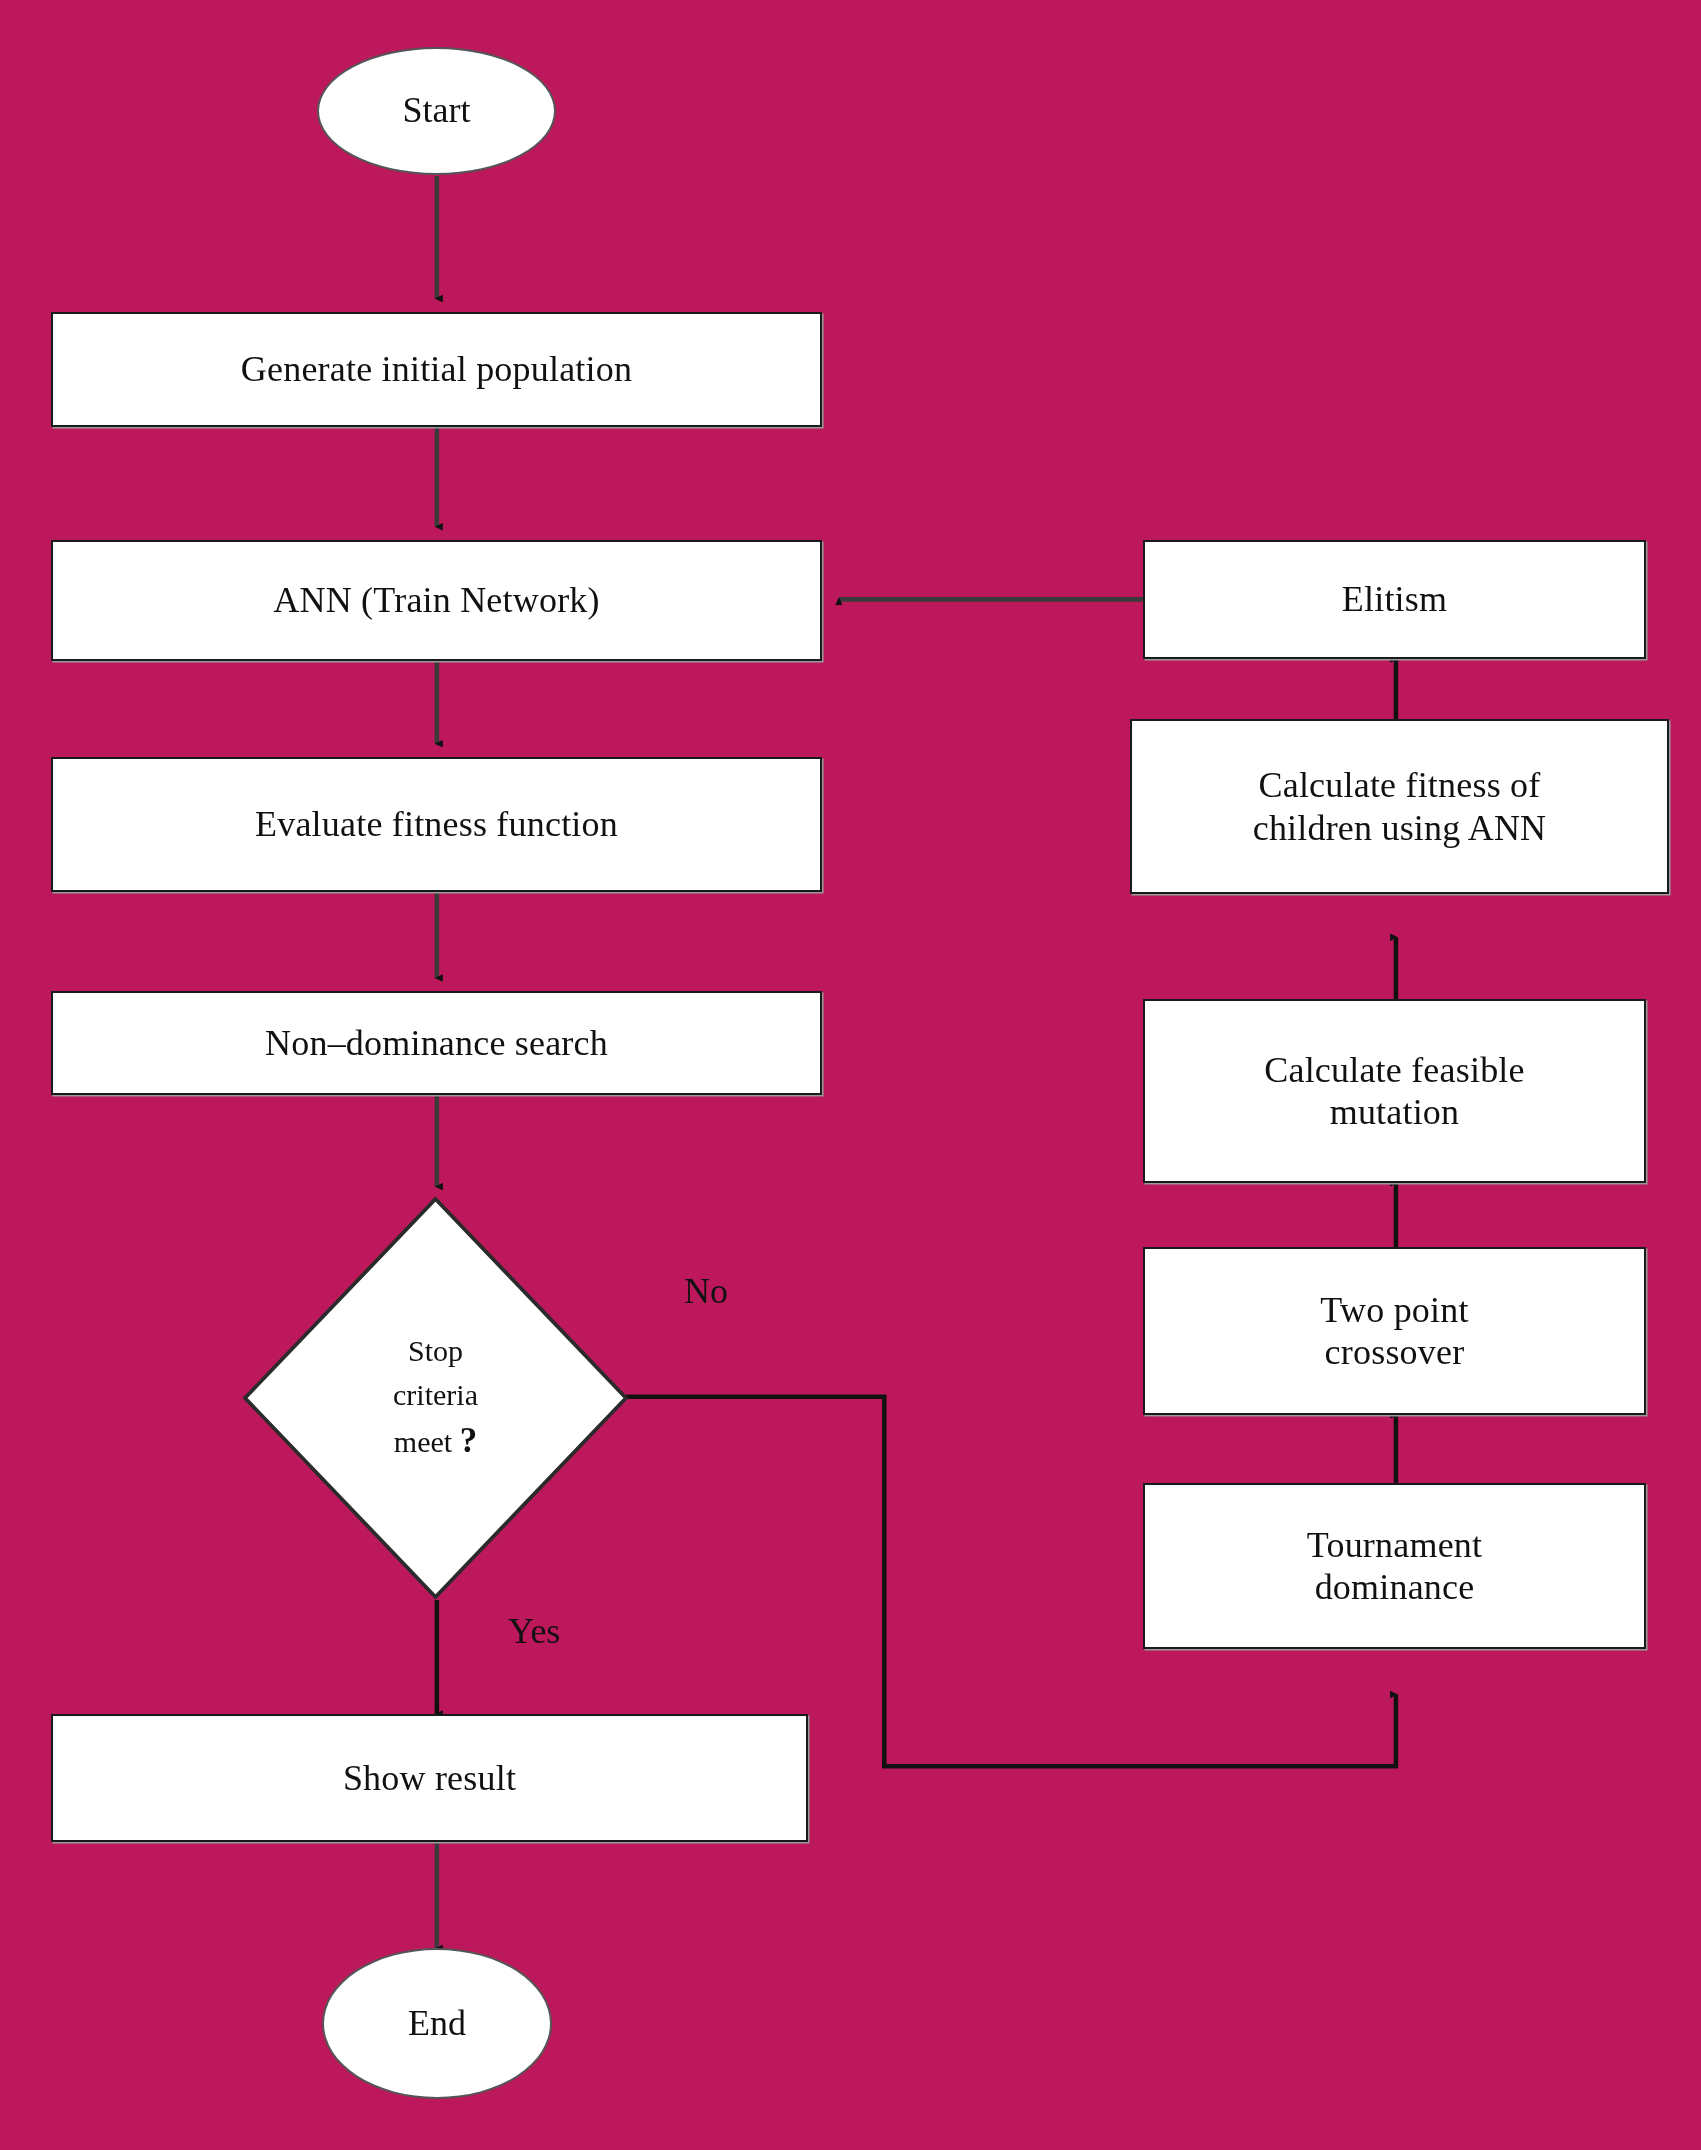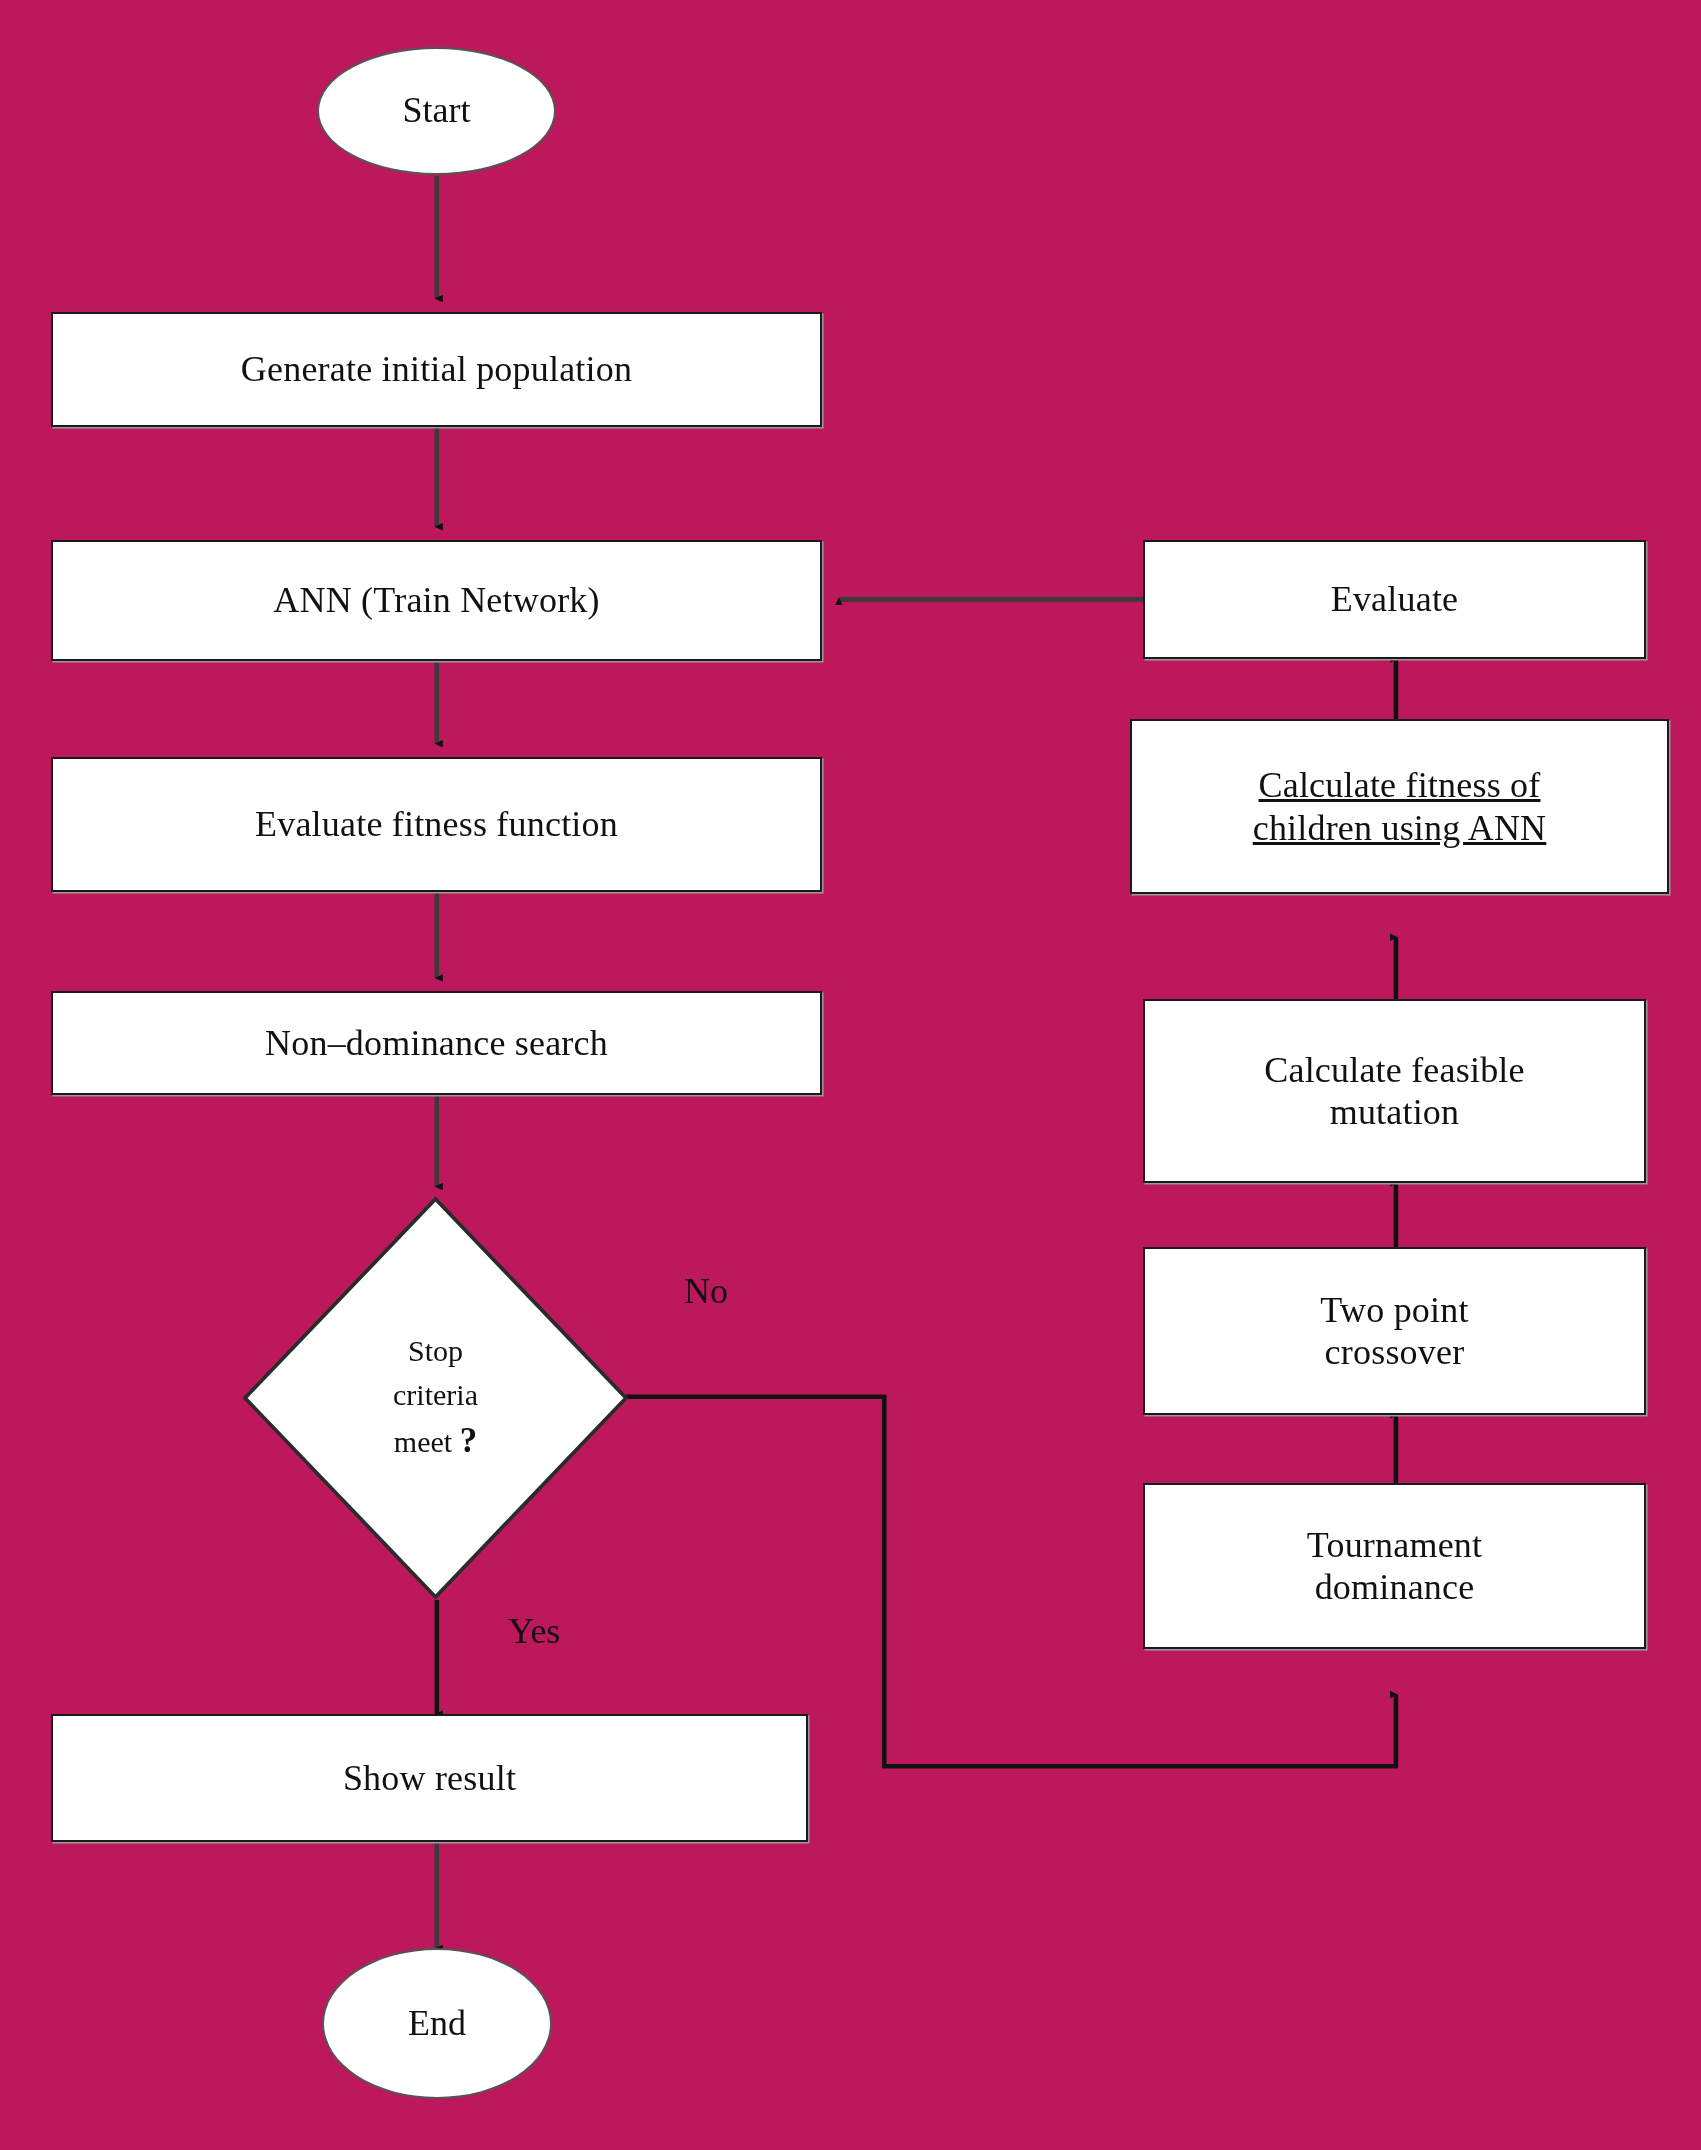--- a/index.html
+++ b/index.html
@@ -154,24 +154,24 @@
 
   <div class="node proc" style="left:51px; top:1714px; width:757px; height:128px;">
     <span class="label t48">Show result</span>
   </div>
 
   <div class="node terminal" style="left:322px; top:1948px; width:230px; height:151px;">
     <span class="label t48">End</span>
   </div>
 
   <div class="node proc" style="left:1143px; top:540px; width:503px; height:119px;">
-    <span class="label t48">Evaluate</span>
-  </div>
-
-  <div class="node proc" style="left:1130px; top:719px; width:539px; height:175px;text-decoration:underline;">
+    <span class="label t48">Elitism</span>
+  </div>
+
+  <div class="node proc" style="left:1130px; top:719px; width:539px; height:175px;">
     <span class="label t48">
       <span>Calculate fitness of</span><br>
       <span>children using ANN</span>
     </span>
   </div>
 
   <div class="node proc" style="left:1143px; top:999px; width:503px; height:184px;">
     <span class="label t48">
       <span>Calculate feasible</span><br>
       <span>mutation</span>

